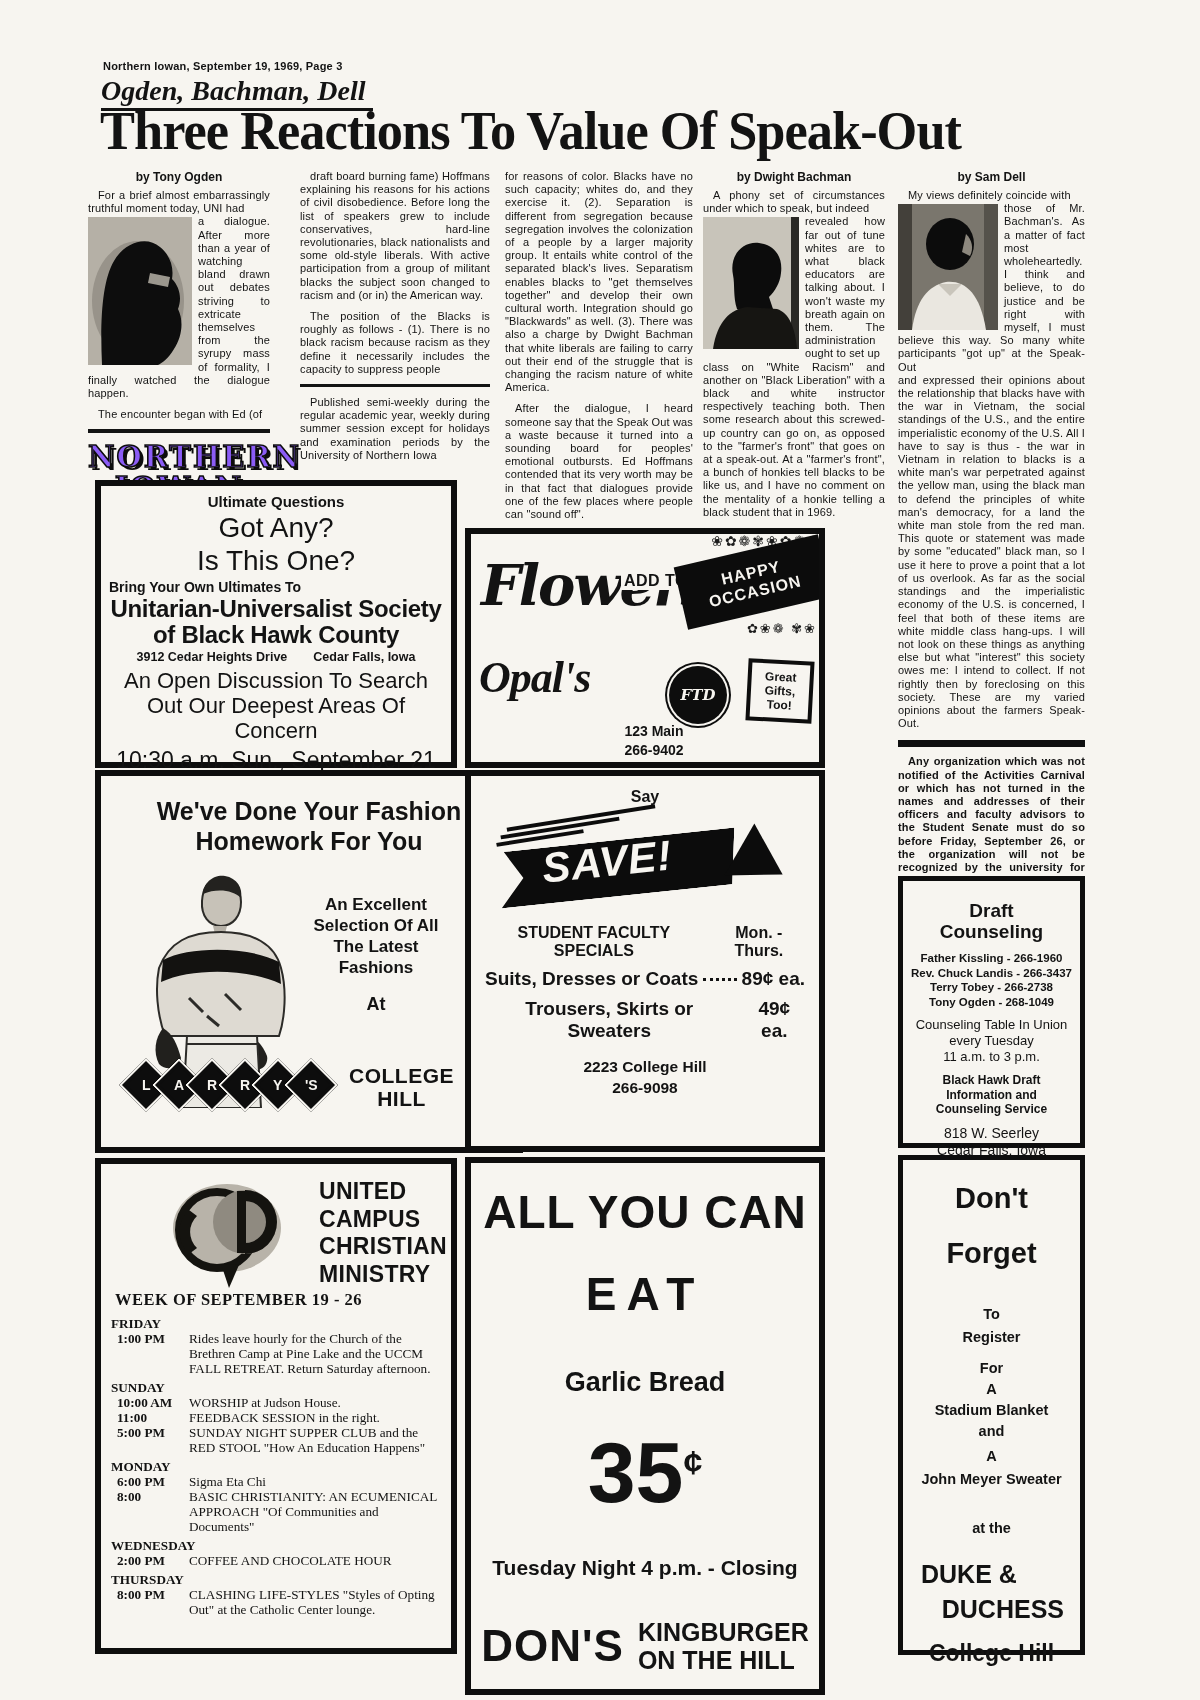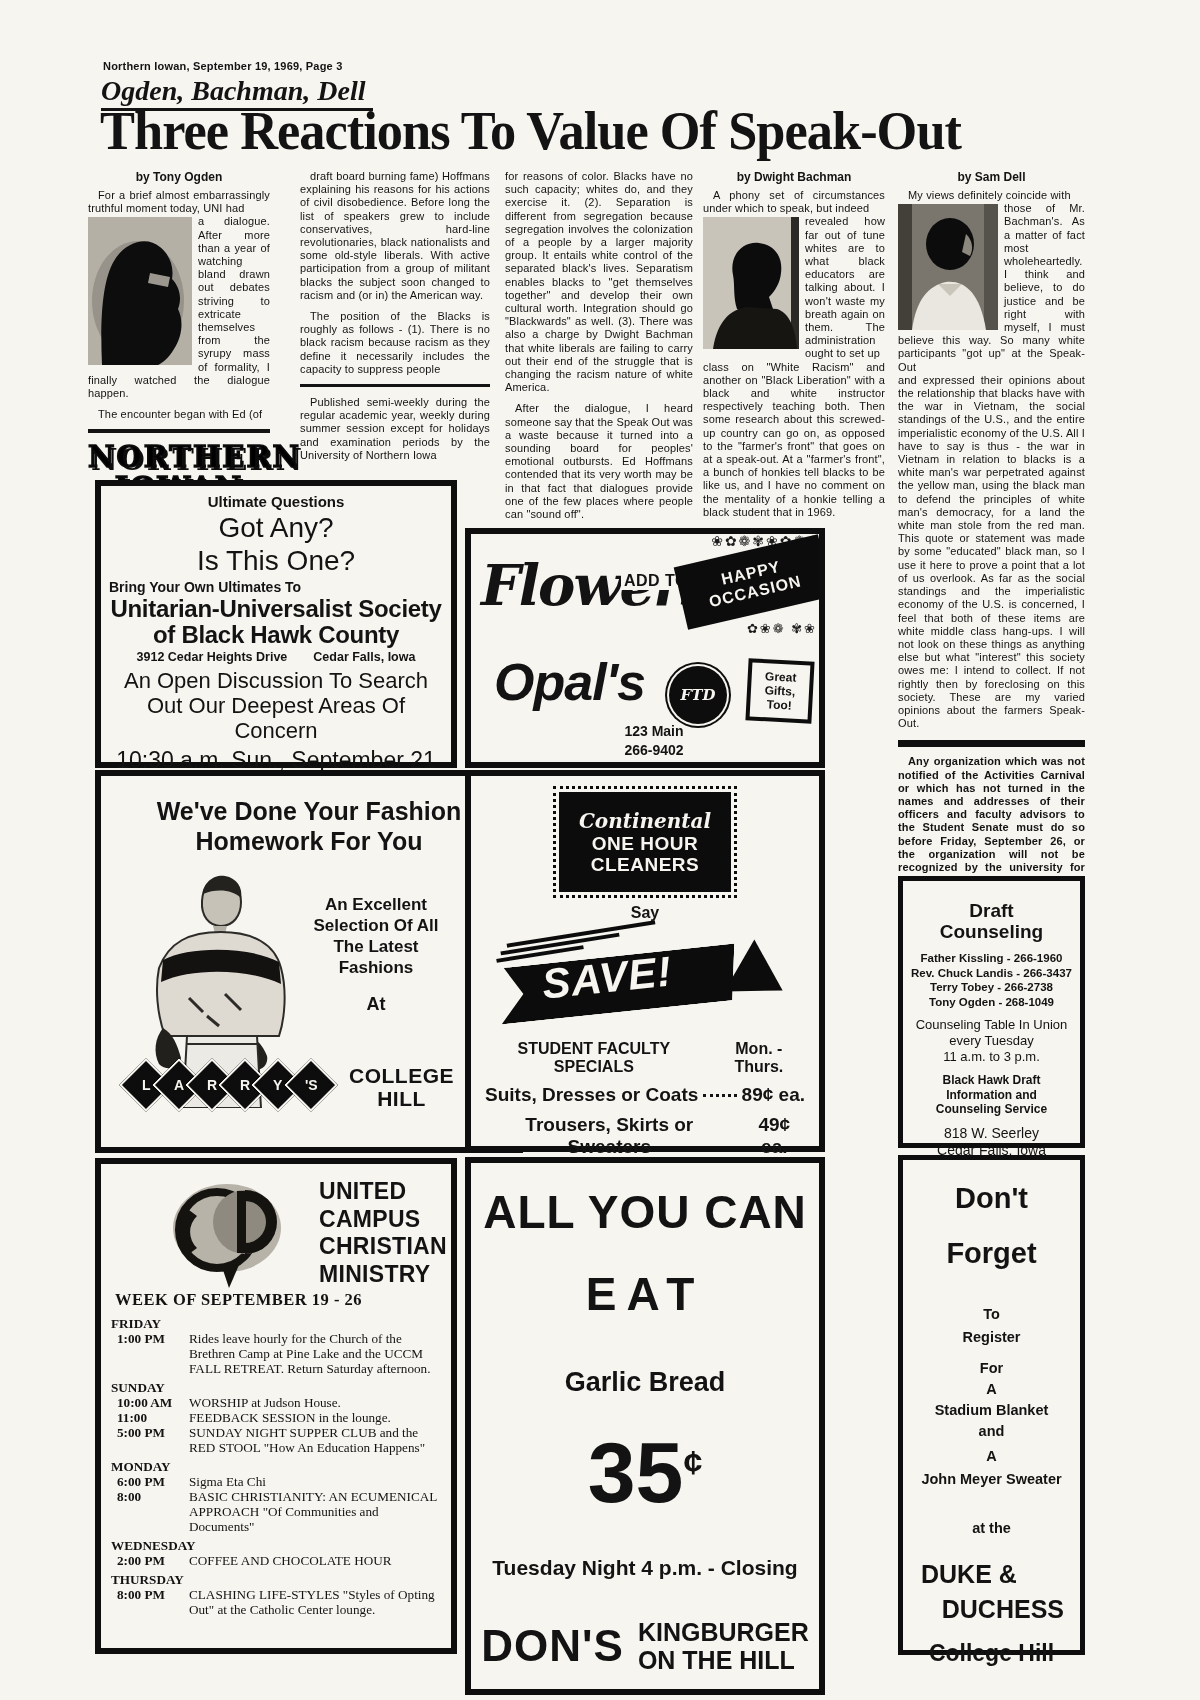--- a/index.html
+++ b/index.html
@@ -19,21 +19,21 @@
   .c4{left:703px;width:182px;}
   .c5{left:898px;width:187px;}
   .byline{text-align:center;font-weight:bold;font-size:12px;margin:0 0 5px;}
   .acol p{margin:0 0 8px;text-align:justify;font-size:11px;line-height:13.2px;letter-spacing:.15px;}
   .acol p.ind{text-indent:10px;}
   .acol p.tight{margin-bottom:0;}
   .acol p.cont{text-indent:0;margin-top:0;}
   .photowrap{float:left;margin:2px 6px 2px 0;line-height:0;}
   .mast-rule{border-top:4px solid #131313;margin:4px 0 9px;}
   .mast-logo{text-align:center;font-family:"DejaVu Serif",serif;font-weight:bold;font-size:29px;line-height:31px;
-             color:#000000;-webkit-text-stroke:1.6px #0d0d0d;text-shadow:3px 3px 0 #0d0d0d;letter-spacing:2px;}
+             color:#8b5cf6;-webkit-text-stroke:1.6px #0d0d0d;text-shadow:3px 3px 0 #0d0d0d;letter-spacing:2px;}
   .mast-vol{text-align:center;font-size:10.5px;font-weight:bold;line-height:13px;margin-top:7px;}
   .pub-rule{border-top:3px solid #131313;margin:3px 0 9px;}
   .notice-rule{border-top:7px solid #0f0f0f;margin:10px 0 8px;}
   .notice{font-weight:bold;}
   
   .adbox{position:absolute;background:#f7f5f0;border:6px solid #0e0e0e;box-sizing:border-box;}
   
   .uq{left:95px;top:480px;width:362px;height:288px;text-align:center;padding:5px 8px;}
   .uq-kicker{font-size:15px;font-weight:bold;margin-top:2px;}
   .uq-big{font-size:28px;line-height:31px;margin-top:2px;}
@@ -50,22 +50,22 @@
               font-weight:bold;font-size:56px;letter-spacing:-2px;}
   .op-addto{position:absolute;left:150px;top:38px;font-size:16px;font-weight:bold;letter-spacing:.5px;
             background:#f7f5f0;padding:0 3px;}
   .op-banner{position:absolute;left:208px;top:16px;width:148px;height:64px;background:#0c0c0c;color:#f7f5f0;
              transform:rotate(-13deg);display:flex;flex-direction:column;align-items:center;justify-content:center;
              font-weight:bold;font-size:16px;letter-spacing:1px;line-height:19px;}
   .op-orn-top{position:absolute;left:178px;top:0;width:172px;font-size:14px;line-height:14px;letter-spacing:2px;
               text-align:right;color:#1c1c1c;}
   .op-orn-right{position:absolute;right:2px;top:88px;width:86px;font-size:13px;line-height:14px;letter-spacing:2px;
                 text-align:right;color:#1c1c1c;}
-  .op-name{position:absolute;left:23px;top:118px;font-family:Liberation Sans, sans-serif;font-style:italic;
-           font-weight:bold;font-size:52px;letter-spacing:-1px;}
+  .op-name{position:absolute;left:8px;top:118px;font-family:Liberation Serif, serif;font-style:italic;
+           font-weight:bold;font-size:44px;letter-spacing:-1px;}
   .op-ftd{position:absolute;left:198px;top:132px;width:58px;height:58px;border-radius:50%;background:#0d0d0d;
           color:#f7f5f0;display:flex;align-items:center;justify-content:center;font-family:"DejaVu Serif",serif;
           font-style:italic;font-weight:bold;font-size:15px;box-shadow:0 0 0 2px #f7f5f0,0 0 0 4px #0d0d0d;}
   .op-gifts{position:absolute;left:276px;top:126px;width:58px;height:54px;border:4px solid #0d0d0d;background:#f7f5f0;
             transform:rotate(3deg);font-size:12px;font-weight:bold;line-height:14px;display:flex;align-items:center;
             justify-content:center;text-align:center;}
   .op-addr{position:absolute;left:118px;top:188px;width:130px;text-align:center;font-size:14px;font-weight:bold;line-height:19px;}
   
   .fa{left:95px;top:770px;width:428px;height:383px;}
   .fa-h{text-align:center;font-size:25px;font-weight:bold;line-height:30px;margin-top:20px;}
@@ -296,25 +296,20 @@
           <span>'S</span>
         </div>
     </div>
     <div class="fa-college">
       <div>COLLEGE</div>
       <div>HILL</div>
     </div>
   </div>
 
   <div class="adbox cl">
-    <div class="cl-stamp">
-      <div class="cl-script">Continental</div>
-      <div class="cl-line">ONE HOUR</div>
-      <div class="cl-line">CLEANERS</div>
-    </div>
     <div class="cl-say">Say</div>
     <div class="cl-savewrap">
       <div class="sl sl1"></div>
       <div class="sl sl2"></div>
       <div class="sl sl3"></div>
       <div class="save-body"></div>
       <div class="save-head"></div>
       <div class="save-text">SAVE!</div>
     </div>
     <div class="cl-row sp">
@@ -388,21 +383,21 @@
           <span class="uc-time">1:00 PM</span>
           <span class="uc-text">Rides leave hourly for the Church of the Brethren Camp at Pine Lake and the UCCM FALL RETREAT. Return Saturday afternoon.</span>
         </div>
       <div class="uc-day">SUNDAY</div>
       <div class="uc-item">
           <span class="uc-time">10:00 AM</span>
           <span class="uc-text">WORSHIP at Judson House.</span>
         </div>
       <div class="uc-item">
           <span class="uc-time">11:00</span>
-          <span class="uc-text">FEEDBACK SESSION in the lounge.</span>
+          <span class="uc-text">FEEDBACK SESSION in the right.</span>
         </div>
       <div class="uc-item">
           <span class="uc-time">5:00 PM</span>
           <span class="uc-text">SUNDAY NIGHT SUPPER CLUB and the RED STOOL "How An Education Happens"</span>
         </div>
       <div class="uc-day">MONDAY</div>
       <div class="uc-item">
           <span class="uc-time">6:00 PM</span>
           <span class="uc-text">Sigma Eta Chi</span>
         </div>

